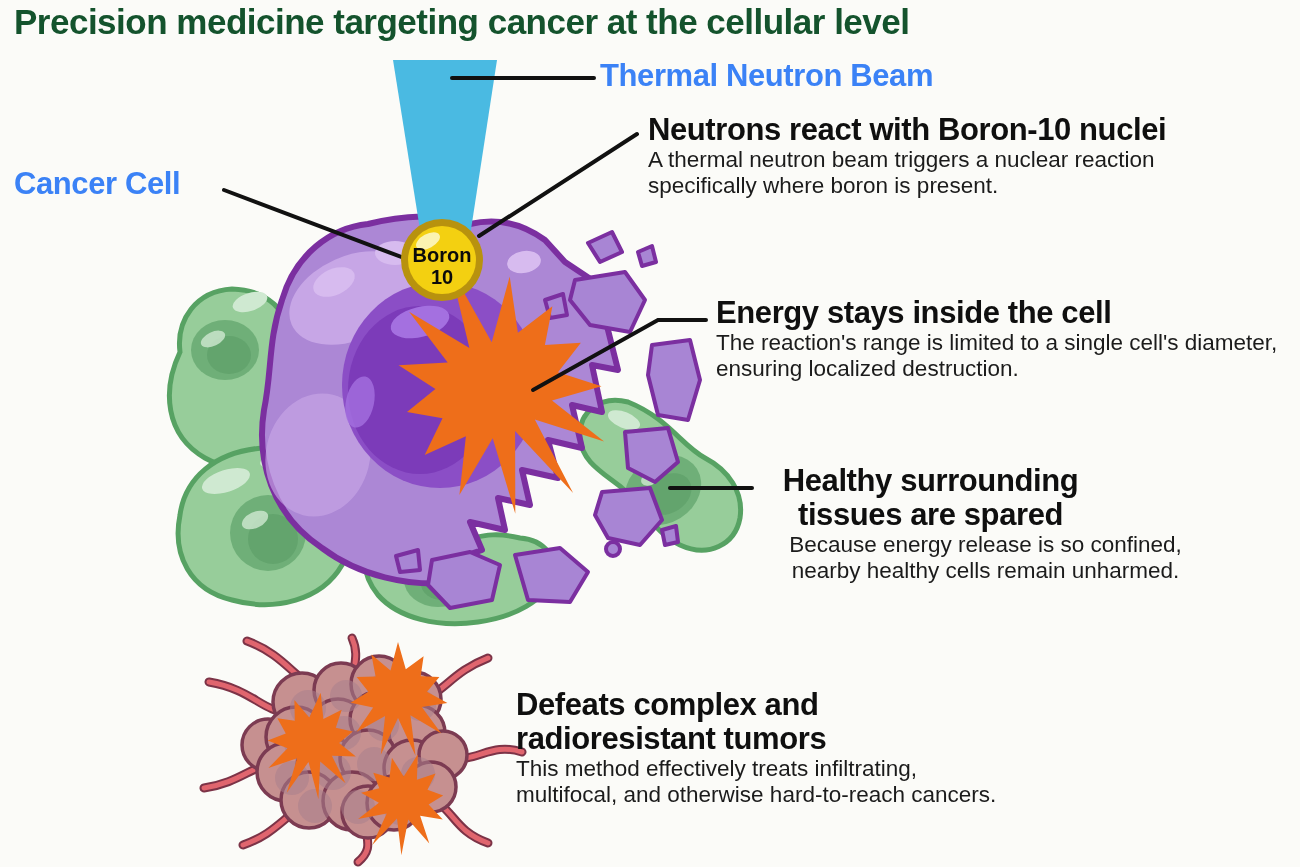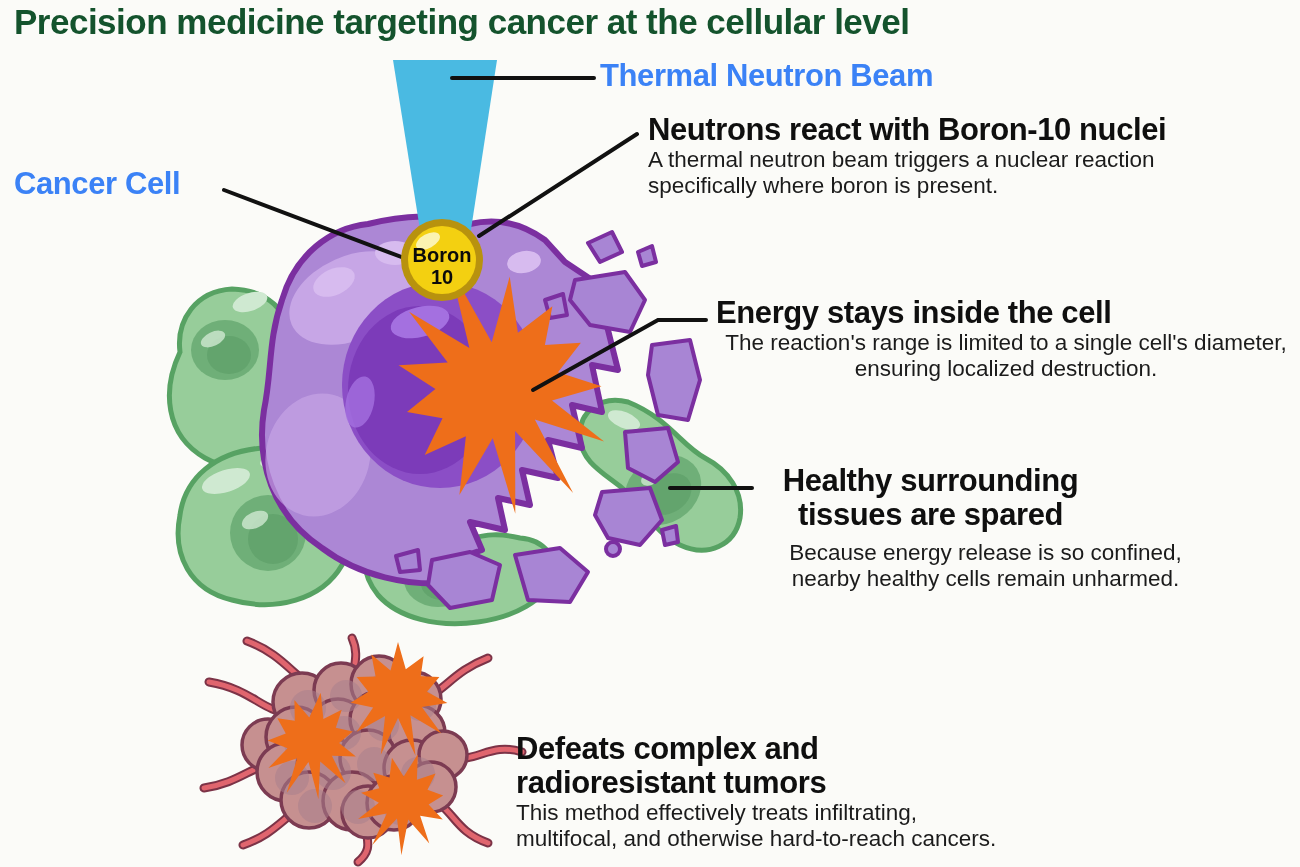--- a/index.html
+++ b/index.html
@@ -199,26 +199,26 @@
 
   <div class="txt" style="left:648px;top:113px;width:660px;">
     <div class="heading">Neutrons react with Boron-10 nuclei</div>
     <div class="body-text" style="max-width:585px;">A thermal neutron beam triggers a nuclear reaction specifically where boron is present.</div>
   </div>
 
   <div class="txt label" style="left:14px;top:166px;">Cancer Cell</div>
 
   <div class="txt" style="left:716px;top:296px;width:590px;">
     <div class="heading">Energy stays inside the cell</div>
-    <div class="body-text" style="max-width:580px;text-align:center;">The reaction's range is limited to a single cell's diameter, ensuring localized destruction.</div>
+    <div class="body-text" style="max-width:580px;">The reaction's range is limited to a single cell's diameter, ensuring localized destruction.</div>
   </div>
 
   <div class="txt" style="left:758px;top:464px;width:470px;text-align:center;">
     <div class="heading" style="max-width:345px;">Healthy surrounding tissues are spared</div>
-    <div class="body-text" style="max-width:455px;margin-top:8px;">Because energy release is so confined, nearby healthy cells remain unharmed.</div>
+    <div class="body-text" style="max-width:455px;margin-top:0;">Because energy release is so confined, nearby healthy cells remain unharmed.</div>
   </div>
 
   <div class="txt" style="left:516px;top:688px;width:510px;">
-    <div class="heading" style="max-width:360px;margin-top:44px;">Defeats complex and radioresistant tumors</div>
+    <div class="heading" style="max-width:360px;">Defeats complex and radioresistant tumors</div>
     <div class="body-text" style="max-width:500px;margin-top:0;">This method effectively treats infiltrating, multifocal, and otherwise hard-to-reach cancers.</div>
   </div>
 
 </div>
 
 </body></html>

